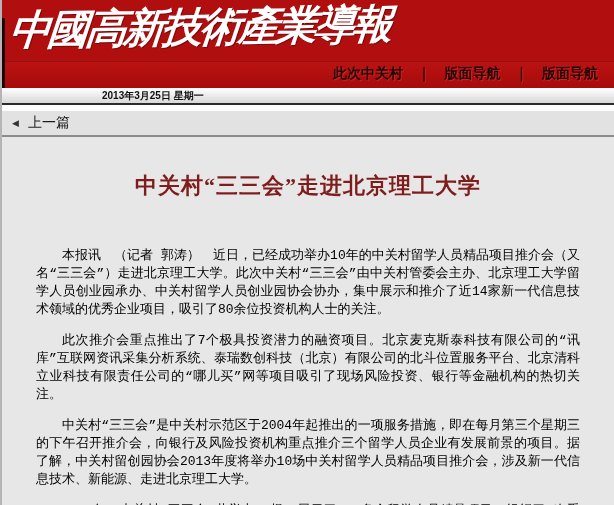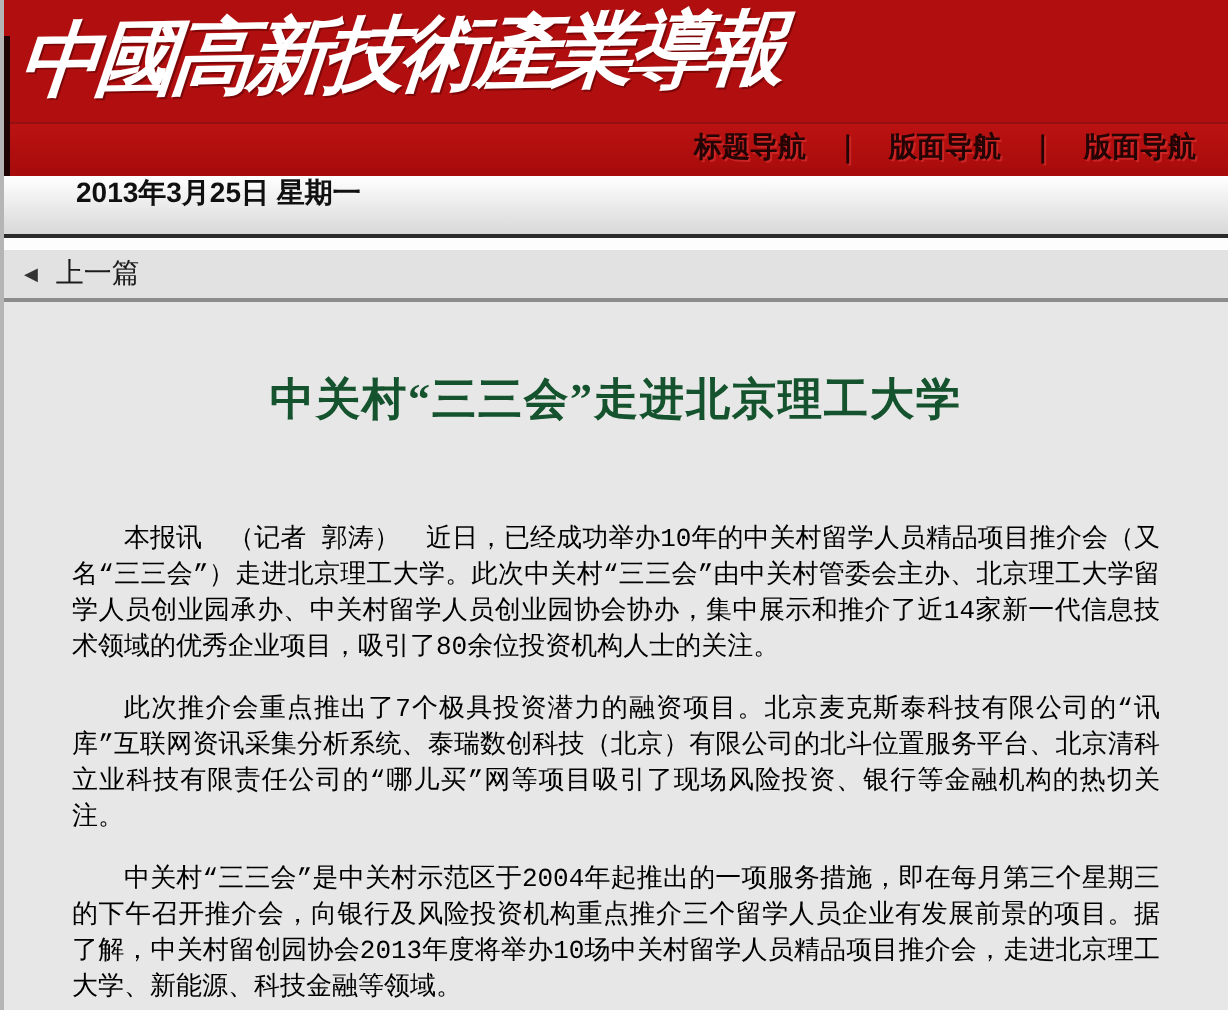--- a/index.html
+++ b/index.html
@@ -42,26 +42,26 @@
     font-size:14px; font-weight:bold;
     color:#240404;
     text-shadow:1px 1px 0 rgba(255,80,80,0.35);
     white-space:nowrap;
   }
   .masthead-nav .nav-link { cursor:pointer; }
   .masthead-nav .sep { margin:0 10px; }
 
   
   .date-bar {
-    height:31px;
+    height:17px;
     background:linear-gradient(#ffffff,#d8d8d8);
     border-bottom:2px solid #2b2b2b;
-    font-size:14px; font-weight:bold; color:#101010;
+    font-size:10px; font-weight:bold; color:#101010;
     line-height:16px;
-    padding-left:36px;
+    padding-left:100px;
   }
   .white-gap { height:6px; background:#fdfdfd; }
 
   
   .toolbar {
     height:26px;
     background:#e2e2e2;
     border-bottom:2px solid #8c8c8c;
     display:flex; justify-content:space-between; align-items:center;
     padding:0 2px 0 10px;
@@ -70,21 +70,21 @@
   .tool-group { display:flex; align-items:center; }
   .prev-btn { display:flex; align-items:center; cursor:pointer; }
   .tri-icon { font-size:9px; color:#333; margin-right:9px; }
   .zoom-btn { display:flex; align-items:center; margin-left:10px; cursor:pointer; }
   .circle-icon { font-size:15px; margin-left:3px; color:#111; }
 
   
   .content { padding:28px 34px 0 34px; background:#e7e7e7; }
   .article-title {
     text-align:center;
-    color:#14532d;
+    color:#7f1d1d;
     font-family:"Liberation Serif","DejaVu Serif",serif;
     font-weight:bold;
     font-size:22px;
     letter-spacing:1px;
     margin:6px 0 46px 0;
   }
   .content p {
     font-family:Liberation Mono, monospace;
     font-size:13px;
     line-height:18px;
@@ -95,21 +95,21 @@
   }
 </style>
 </head>
 <body>
 
 <div class="banner">
   <div class="nav-strip"></div>
   <div class="left-notch"></div>
   <div class="logo">中國高新技術產業導報</div>
   <div class="masthead-nav">
-    <span class="nav-link">标题导航</span>
+    <span class="nav-link">此次中关村</span>
     <span class="sep">｜</span>
     <span class="nav-link">版面导航</span>
     <span class="sep">｜</span>
     <span class="nav-link">版面导航</span>
   </div>
 </div>
 
 <div class="date-bar">
   <span>2013年3月25日 星期一</span>
 </div>
@@ -121,15 +121,15 @@
       <span class="tri-icon">◀</span>
       <span>上一篇</span>
     </span>
   </div>
 </div>
 
 <div class="content">
   <h1 class="article-title">中关村“三三会”走进北京理工大学</h1>
   <p>本报讯　（记者 郭涛）　近日，已经成功举办10年的中关村留学人员精品项目推介会（又名“三三会”）走进北京理工大学。此次中关村“三三会”由中关村管委会主办、北京理工大学留学人员创业园承办、中关村留学人员创业园协会协办，集中展示和推介了近14家新一代信息技术领域的优秀企业项目，吸引了80余位投资机构人士的关注。</p>
   <p>此次推介会重点推出了7个极具投资潜力的融资项目。北京麦克斯泰科技有限公司的“讯库”互联网资讯采集分析系统、泰瑞数创科技（北京）有限公司的北斗位置服务平台、北京清科立业科技有限责任公司的“哪儿买”网等项目吸引了现场风险投资、银行等金融机构的热切关注。</p>
-  <p>中关村“三三会”是中关村示范区于2004年起推出的一项服务措施，即在每月第三个星期三的下午召开推介会，向银行及风险投资机构重点推介三个留学人员企业有发展前景的项目。据了解，中关村留创园协会2013年度将举办10场中关村留学人员精品项目推介会，走进北京理工大学、新能源、科技金融等领域。</p>
+  <p>中关村“三三会”是中关村示范区于2004年起推出的一项服务措施，即在每月第三个星期三的下午召开推介会，向银行及风险投资机构重点推介三个留学人员企业有发展前景的项目。据了解，中关村留创园协会2013年度将举办10场中关村留学人员精品项目推介会，涉及新一代信息技术、新能源、走进北京理工大学。</p>
   <p>2012年，中关村“三三会”共举办10场，展示了200多个留学人员精品项目，组织了8次重点推介项目会前路演辅导，到会投资机构约300人次。据统计，17家留创企业通过中关村“三三会”平台共获得1.9亿元股权投资，54个项目正在与相关机构做进一步洽谈，涉及投资金额2.15亿元；15个项目通过中关村“三三会”获得债权融资1830万元，15个项目已经通过担保机构审核，待银行审批后放款，涉及金额1270万元。</p>
 </div>
 
 </body></html>

